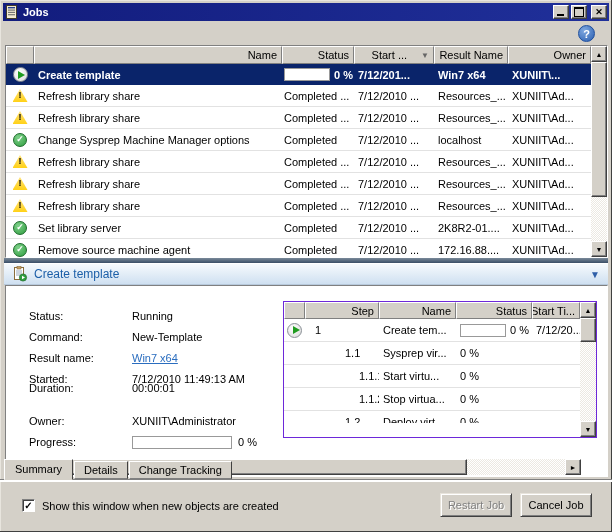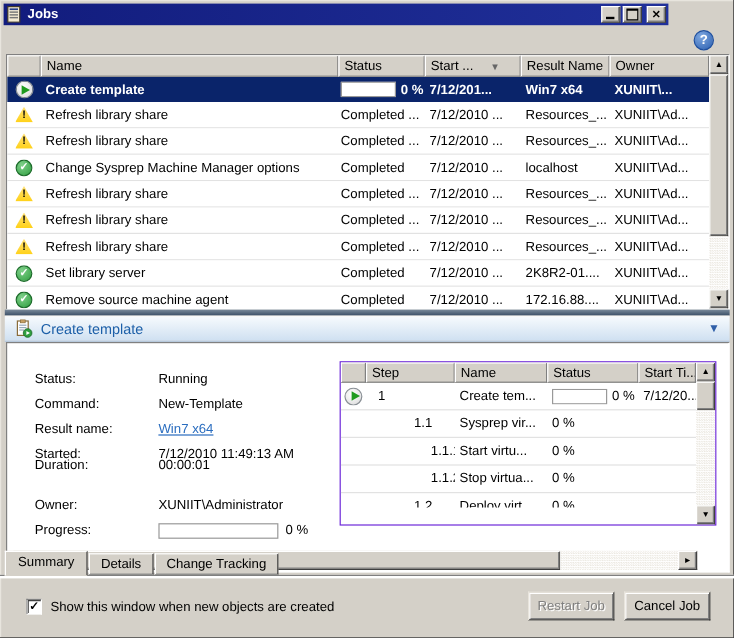--- a/index.html
+++ b/index.html
@@ -3,38 +3,38 @@
 <meta charset="utf-8">
 <style>
   html,body{margin:0;padding:0;background:#808080;}
   #window{
     position:relative;width:612px;height:532px;box-sizing:border-box;
     font-family:"Liberation Sans",sans-serif;font-size:11px;color:#000;
     background:var(--chrome);overflow:hidden;
     box-shadow:inset -1px -1px 0 #404040, inset 1px 1px 0 #e8e5de;
   }
   
-  .titlebar{position:absolute;left:3px;top:3px;width:554px;height:18px;
+  .titlebar{position:absolute;left:3px;top:3px;width:606px;height:18px;
     background:linear-gradient(90deg,var(--titlebar),#20309a);
     display:flex;align-items:center;padding:0 2px;box-sizing:border-box;}
   .titlebar .title{color:#fff;font-weight:bold;font-size:11px;margin-left:4px;flex:1;}
   .winbtn{width:16px;height:14px;background:var(--chrome);margin-left:2px;
     border:1px solid;border-color:#fff #404040 #404040 #fff;
     box-shadow:inset -1px -1px 0 #808080;
     display:flex;align-items:center;justify-content:center;box-sizing:border-box;position:relative;}
   .g-min{position:absolute;left:3px;bottom:2px;width:7px;height:2px;background:#000;}
   .g-max{width:8px;height:7px;border:1px solid #000;border-top-width:2px;}
   .g-close{font-size:9px;font-weight:bold;line-height:1;}
   
   .helpbtn{position:absolute;right:17px;top:25px;width:17px;height:17px;border-radius:50%;
     background:radial-gradient(circle at 35% 30%,#7fa8e0,#2b5fb0);
     border:1px solid #1d4e9e;color:#fff;font-weight:bold;font-size:11px;
     display:flex;align-items:center;justify-content:center;box-sizing:border-box;}
   .hcell{background:var(--chrome);border:1px solid;border-color:#fff #808080 #808080 #fff;
-    box-sizing:border-box;padding:2px 4px;white-space:nowrap;overflow:hidden;display:flex;align-items:center;}
+    box-sizing:border-box;padding:2px 4px;white-space:nowrap;overflow:hidden;display:flex;align-items:center;justify-content:flex-end;}
   .sbtn{background:var(--chrome);border:1px solid;border-color:#fff #404040 #404040 #fff;
     box-shadow:inset -1px -1px 0 #808080;box-sizing:border-box;
     display:flex;align-items:center;justify-content:center;font-size:7px;line-height:1;color:#000;flex:0 0 16px;}
   .sthumb{background:var(--chrome);border:1px solid;border-color:#fff #404040 #404040 #fff;
     box-shadow:inset -1px -1px 0 #808080;box-sizing:border-box;flex:0 0 auto;}
   .strack{flex:1 1 auto;background:#fff;
     background-image:conic-gradient(#ece9e2 0 25%,#fff 0 50%,#ece9e2 0 75%,#fff 0);
     background-size:2px 2px;}
   .pbar{height:13px;background:#fff;border:1px solid #999;box-sizing:border-box;flex:0 0 auto;}
   

